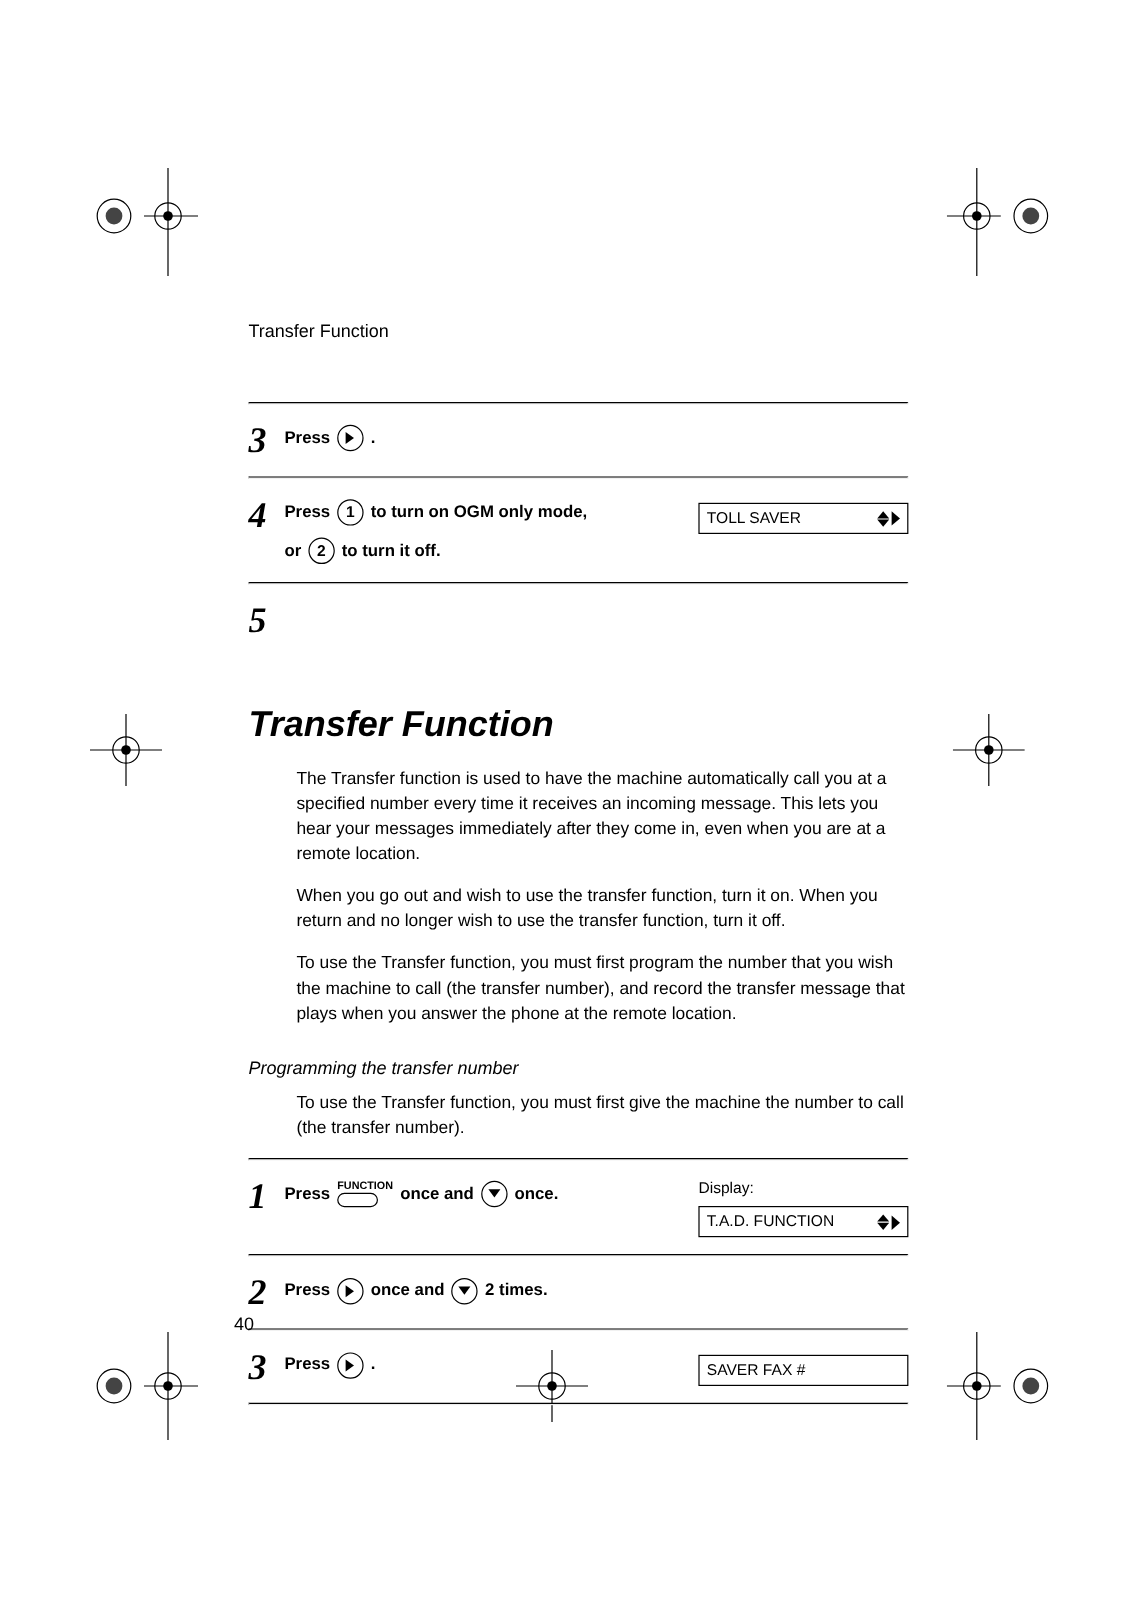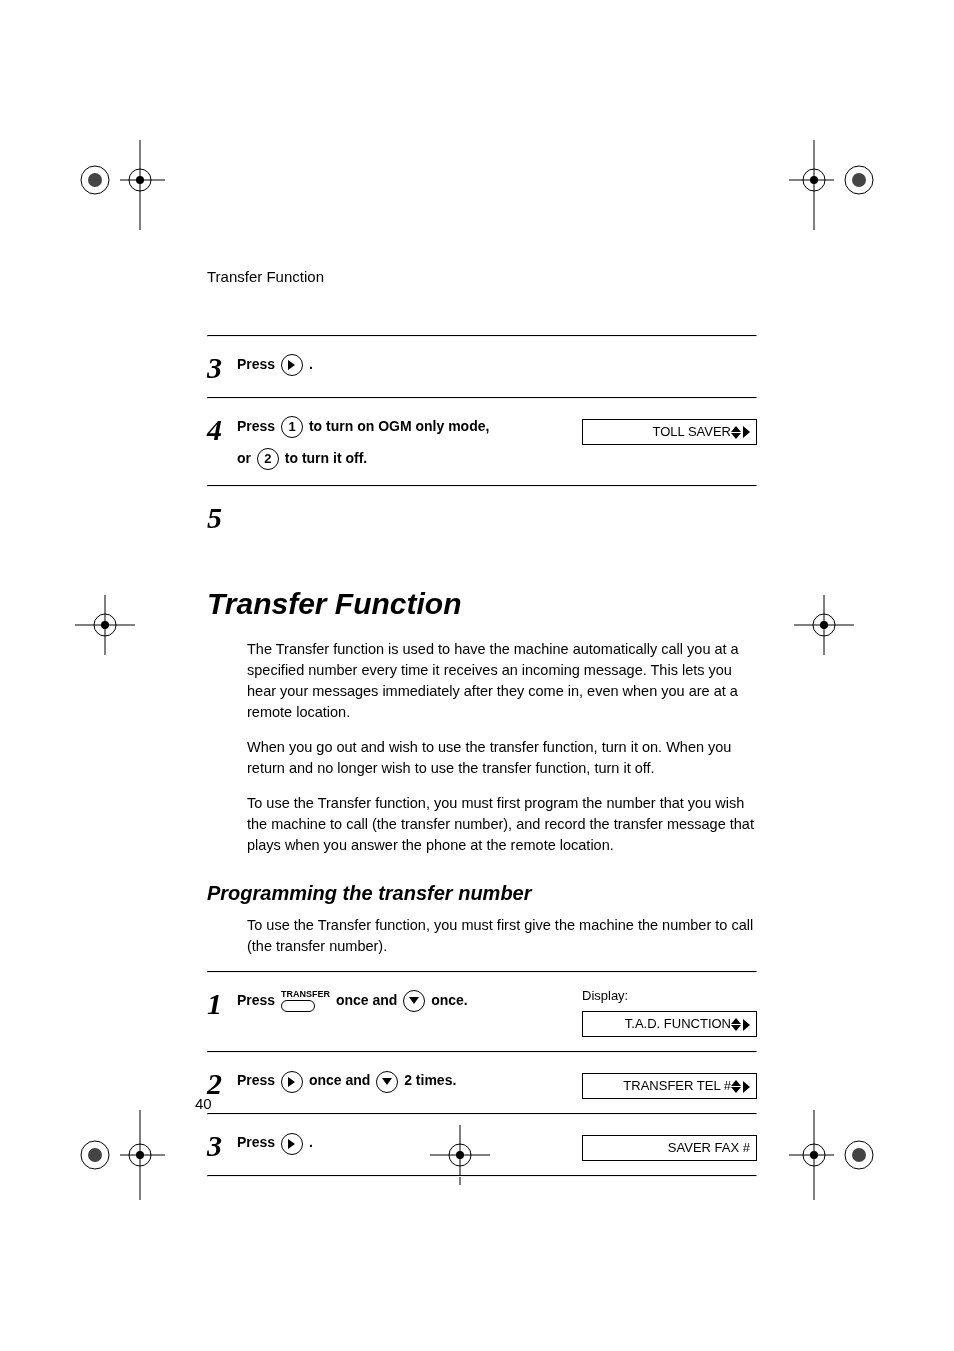--- a/index.html
+++ b/index.html
@@ -54,41 +54,42 @@
     font-size: 13px;
     font-weight: normal;
     line-height: 1.4;
     margin-left: 10px;
   }
   .lcd {
     border: 1.5px solid #000;
     padding: 3px 6px;
     font-size: 13px;
     display: flex;
-    justify-content: flex-end;
+    justify-content: space-between;
     align-items: center;
     margin-top: 6px;
     height: 18px;
+    gap: 12px;
   }
   .heading1 {
     font-family: Arial, sans-serif;
     font-style: italic;
     font-weight: bold;
     font-size: 30px;
     margin: 40px 0 18px 0;
   }
   .body-text {
     font-size: 14.5px;
     line-height: 1.45;
     margin: 0 0 14px 40px;
   }
   .heading2 {
     font-style: italic;
-    font-weight: bold;
-    font-size: 20px;
+    font-weight: normal;
+    font-size: 15px;
     margin: 26px 0 10px 0;
   }
   .pagenum {
     position: absolute;
     left: 195px;
     top: 1095px;
     font-weight: normal;
     font-size: 15px;
   }
   .circ-key {
@@ -304,21 +305,21 @@
 
   <div class="heading2">Programming the transfer number</div>
   <p class="body-text">To use the Transfer function, you must first give the machine the number to call (the transfer number).</p>
 
   <hr class="rule">
   <div class="step-row">
     <div class="step-num">1</div>
     <div class="step-body">
       <span>Press </span>
       <span class="func-key">
-        <span>TRANSFER</span>
+        <span>FUNCTION</span>
         <div class="oval"></div>
       </span>
       <span> once and </span>
       <span class="arrow-key down"></span>
       <span> once.</span>
     </div>
     <div class="step-side">
       <div>Display:</div>
       <div class="lcd">
         <span>T.A.D. FUNCTION</span>
@@ -333,29 +334,20 @@
   <hr class="rule">
   <div class="step-row">
     <div class="step-num">2</div>
     <div class="step-body">
       <span>Press </span>
       <span class="arrow-key right"></span>
       <span> once and </span>
       <span class="arrow-key down"></span>
       <span> 2 times.</span>
     </div>
-    <div class="step-side">
-      <div class="lcd">
-        <span>TRANSFER TEL #</span>
-        <span><span class="tri-nav">
-              <span class="t"></span>
-              <span class="b"></span>
-            </span><span class="tri-r"></span></span>
-      </div>
-    </div>
   </div>
 
   <hr class="rule">
   <div class="step-row">
     <div class="step-num">3</div>
     <div class="step-body">
       <span>Press </span>
       <span class="arrow-key right"></span>
       <span> .</span>
     </div>

